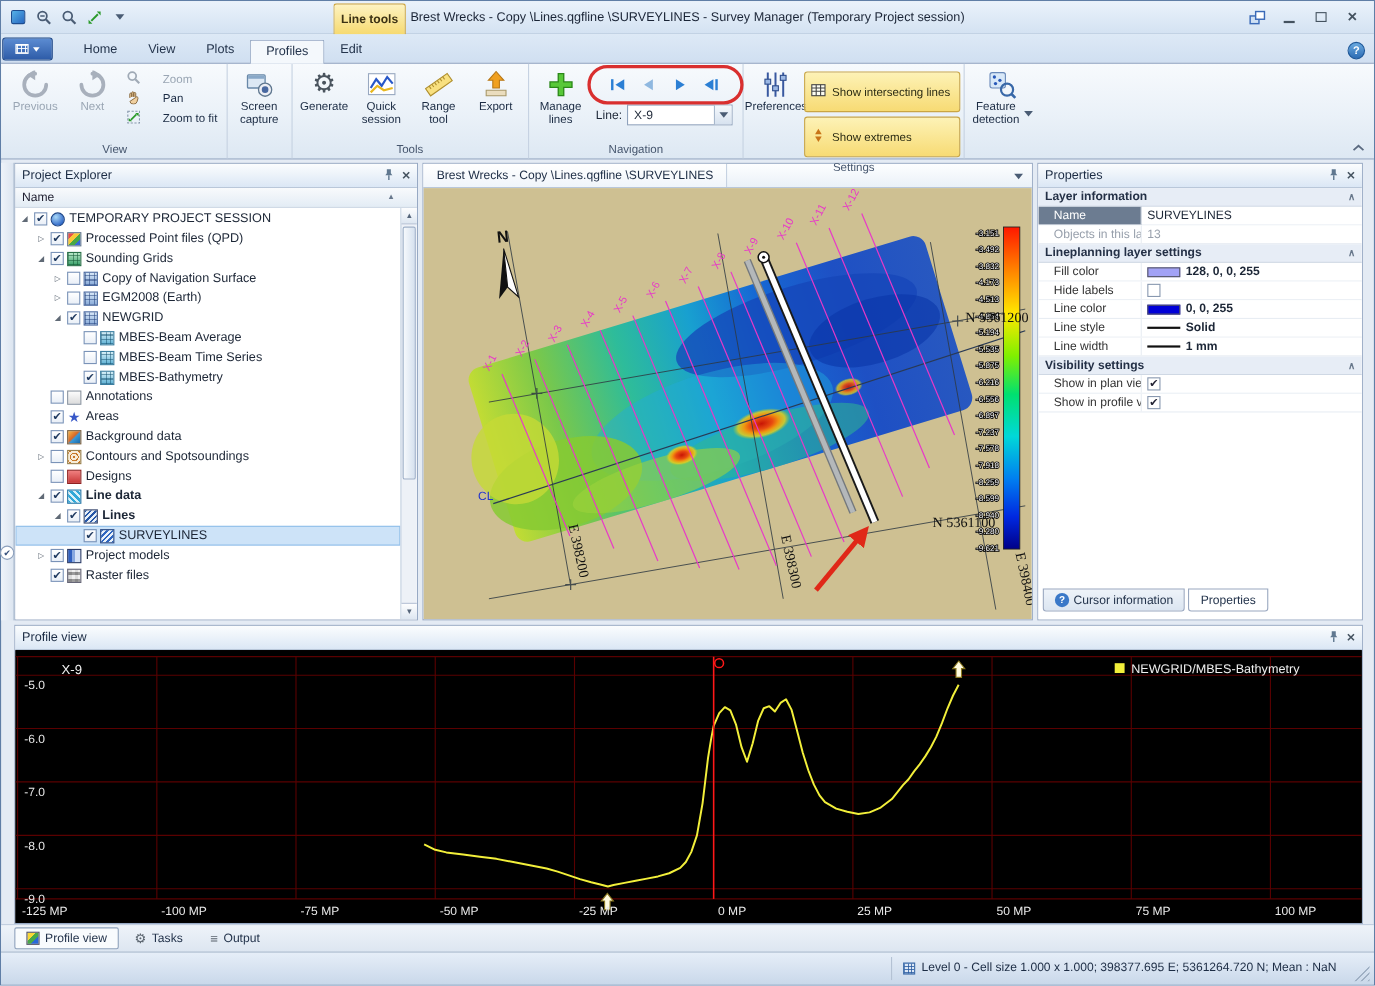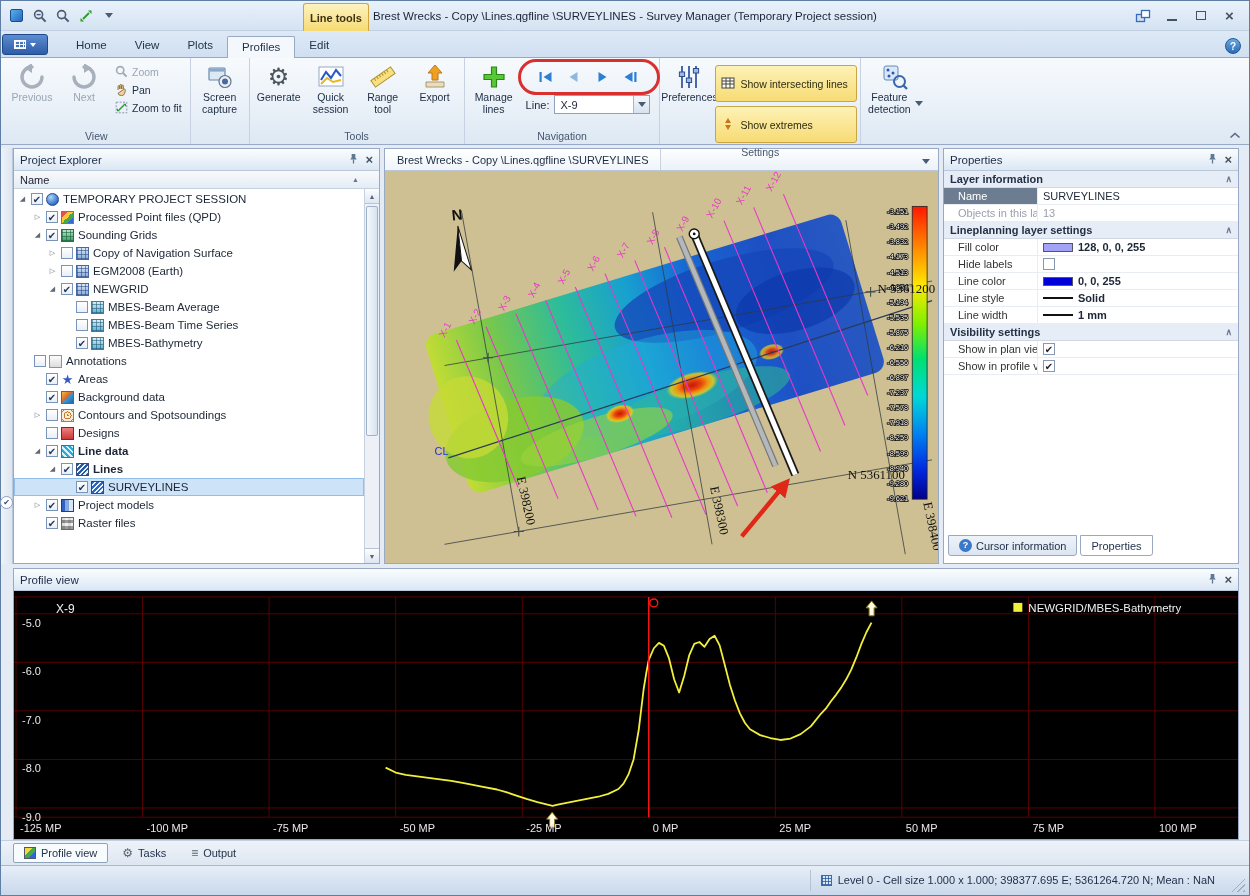--- a/index.html
+++ b/index.html
@@ -32,21 +32,21 @@
 
   
   .ribbon{height:88px;flex:none;background:linear-gradient(#f7fafd,#eaf1f8 55%,#dde8f3);border-top:1px solid #97a9c4;border-bottom:1px solid #97a9c4;display:flex;position:relative;padding-left:2px}
   .rgroup{display:flex;flex-direction:column;border-right:1px solid #c6d2e2;padding:2px 3px 0;position:relative}
   .rgroup-body{flex:1;display:flex;align-items:flex-start}
   .rgroup-label{height:15px;text-align:center;font-size:10.5px;color:#46566e;padding-top:1px}
   .rbtn-lg{display:flex;flex-direction:column;align-items:center;width:52px;padding:2px 1px;border-radius:3px;font-size:10.5px;text-align:center;color:#1c2c44;line-height:1.12}
   .rbtn-lg .ricon{height:30px;display:flex;align-items:center;justify-content:center}
   .rbtn-lg.disabled{color:#9aa6b4}
   .rsmall-col{display:flex;flex-direction:column;gap:2px;padding:4px 2px}
-  .rbtn-sm{display:flex;align-items:center;gap:4px;font-size:10.5px;height:16px;padding:0 3px;color:#1c2c44}
+  .rbtn-sm{display:flex;align-items:center;gap:20px;font-size:10.5px;height:16px;padding:0 3px;color:#1c2c44}
   .rbtn-sm.disabled{color:#9aa6b4}
   .gear-glyph{font-size:24px;color:#4a545e;line-height:1}
   .nav-col{display:flex;flex-direction:column;align-items:center;padding:2px 6px}
   .nav-row{position:relative;display:flex;gap:4px;padding:5px 8px 4px}
   .navbtn{width:24px;height:20px;display:flex;align-items:center;justify-content:center;border:1px solid transparent;border-radius:2px}
   .nav-oval{position:absolute;left:-8px;right:-10px;top:-3px;bottom:-4px;border:3px solid #d92f2f;border-radius:26px;pointer-events:none;z-index:5}
   .line-row{display:flex;align-items:center;gap:5px;margin-top:4px}
   .combo{width:96px;height:19px;background:#fff;border:1px solid #8fa2bc;display:flex;align-items:center}
   .combo-value{flex:1;padding-left:5px;font-size:11px}
   .combo-btn{width:16px;height:100%;background:linear-gradient(#f4f8fc,#d7e2ef);border-left:1px solid #a8b8cc;display:flex;align-items:center;justify-content:center}
@@ -513,21 +513,21 @@
               <span class="tcheck"></span>
               <span class="ticon grid-attr-icon"></span>
               <span class="tlabel">MBES-Beam Time Series</span>
             </div>
             <div class="tree-row" style="padding-left: 48px;">
               <span class="expander"></span>
               <span class="tcheck">✔</span>
               <span class="ticon grid-attr-icon"></span>
               <span class="tlabel">MBES-Bathymetry</span>
             </div>
-            <div class="tree-row" style="padding-left: 6px;">
+            <div class="tree-row" style="padding-left: 18px;">
               <span class="expander"></span>
               <span class="tcheck"></span>
               <span class="ticon annotations-icon"></span>
               <span class="tlabel">Annotations</span>
             </div>
             <div class="tree-row" style="padding-left: 18px;">
               <span class="expander"></span>
               <span class="tcheck">✔</span>
               <span class="ticon areas-icon">★</span>
               <span class="tlabel">Areas</span>

